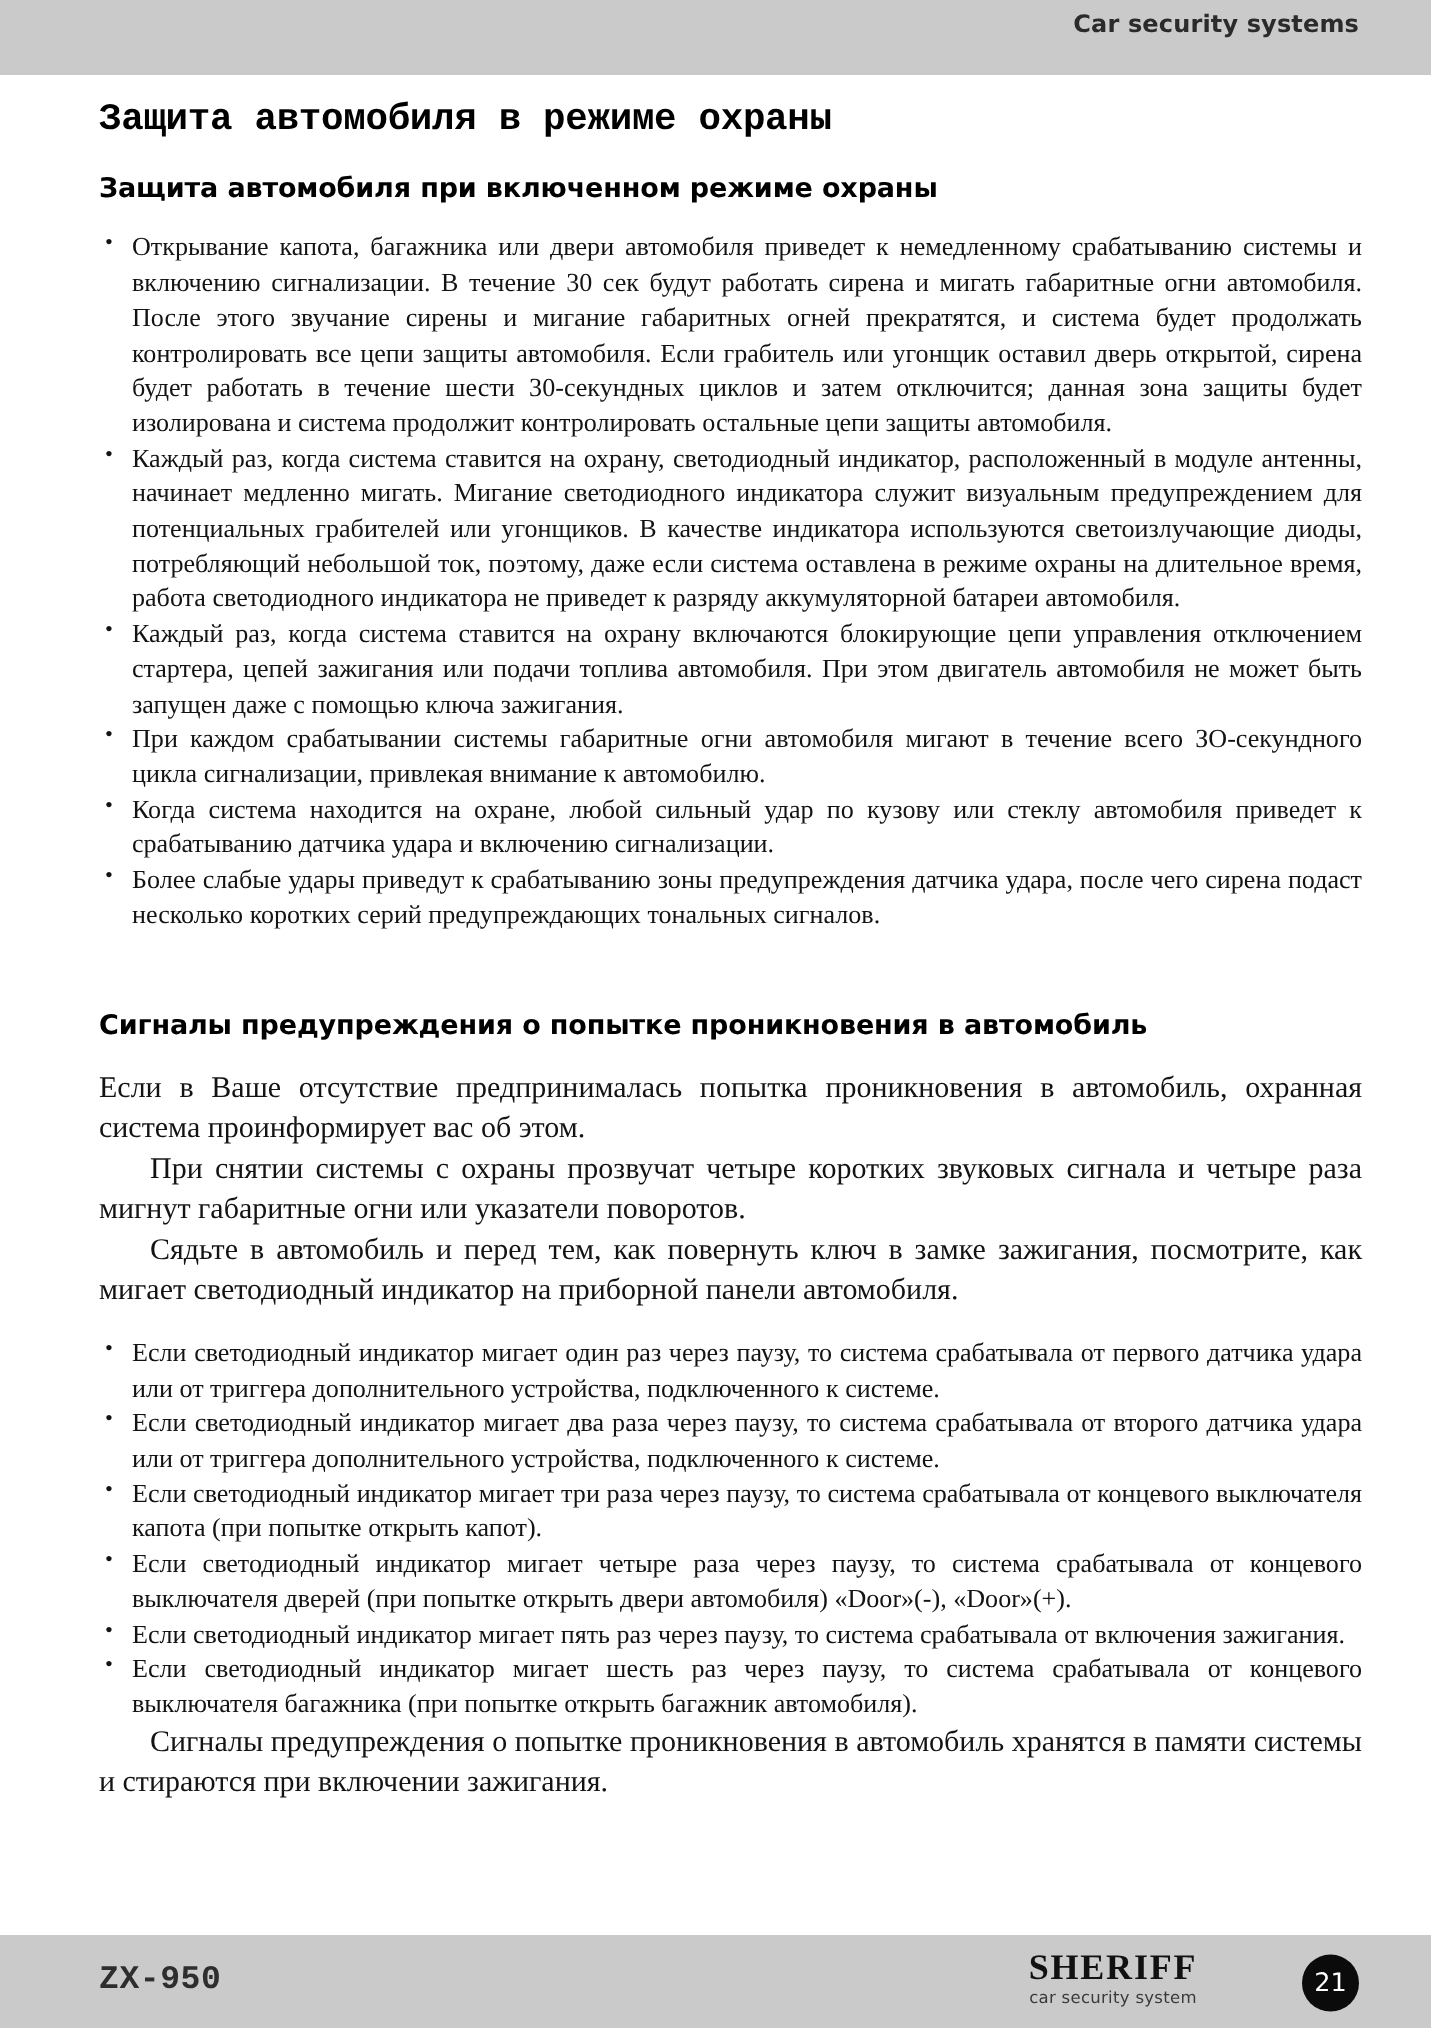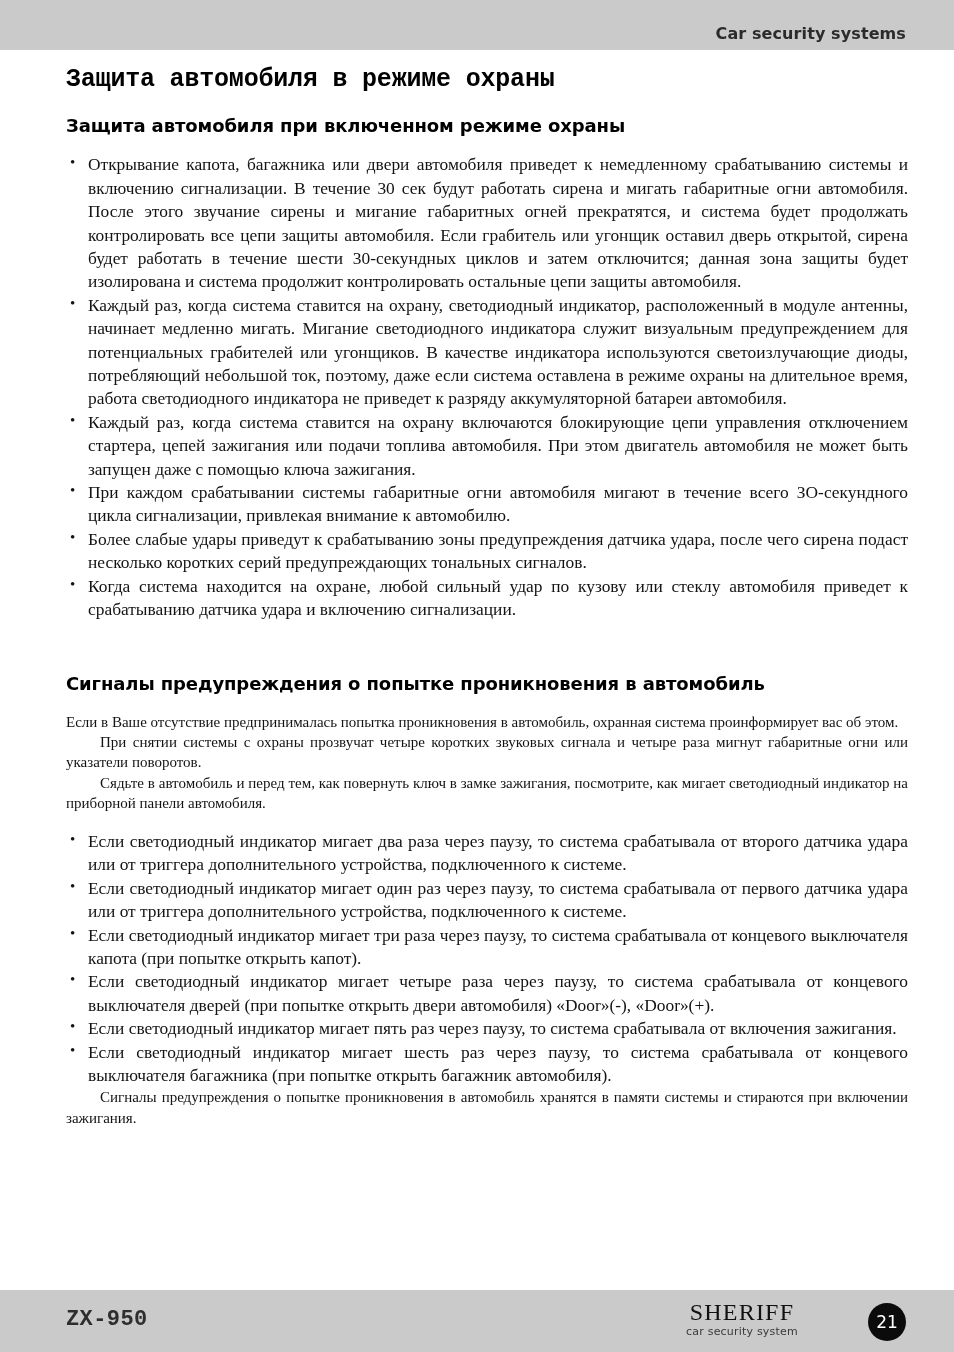--- a/index.html
+++ b/index.html
@@ -25,21 +25,21 @@
     width: 954px;
     background: #cacaca;
   }
   #header-band {
     top: 0;
     height: 50px;
   }
   #header-title {
     position: absolute;
     right: 48px;
-    top: 24px;
+    top: 6px;
     font-family: "DejaVu Sans", sans-serif;
     font-weight: bold;
     font-size: 16px;
     color: #2b2b2b;
     letter-spacing: 0.1px;
     white-space: nowrap;
   }
 
   
   #footer-band {
@@ -58,21 +58,21 @@
   }
   #footer-brand {
     position: absolute;
     right: 122px;
     top: 1300px;
     text-align: center;
     width: 180px;
   }
   #brand-name {
     font-family: "Liberation Serif", serif;
-    font-weight: normal;
+    font-weight: bold;
     font-size: 24px;
     letter-spacing: 1.2px;
     color: #111111;
     line-height: 1;
   }
   #brand-tagline {
     font-family: "DejaVu Sans", sans-serif;
     font-size: 11px;
     color: #3a3a3a;
     letter-spacing: 0.2px;
@@ -145,21 +145,21 @@
   }
   ul.bullets li::before {
     content: "\2022";
     position: absolute;
     left: 4px;
     top: -1px;
     font-size: 15px;
   }
 
   p.para {
-    font-size: 15px;
+    font-size: 20px;
     line-height: 1.345;
     text-align: justify;
     margin: 0;
   }
   p.para.first {
     margin-top: 17px;
   }
   p.para.indent {
     text-indent: 34px;
   }
@@ -179,33 +179,33 @@
 
     <h1 class="doc-title">Защита автомобиля в режиме охраны</h1>
 
     <h2 class="sec-title">Защита автомобиля при включенном режиме охраны</h2>
 
     <ul class="bullets">
       <li>Открывание капота, багажника или двери автомобиля приведет к немедленному срабатыванию системы и включению сигнализации. В течение 30 сек будут работать сирена и мигать габаритные огни автомобиля. После этого звучание сирены и мигание габаритных огней прекратятся, и система будет продолжать контролировать все цепи защиты автомобиля. Если грабитель или угонщик оставил дверь открытой, сирена будет работать в течение шести 30-секундных циклов и затем отключится; данная зона защиты будет изолирована и система продолжит контролировать остальные цепи защиты автомобиля.</li>
       <li>Каждый раз, когда система ставится на охрану, светодиодный индикатор, расположенный в модуле антенны, начинает медленно мигать. Мигание светодиодного индикатора служит визуальным предупреждением для потенциальных грабителей или угонщиков. В качестве индикатора используются светоизлучающие диоды, потребляющий небольшой ток, поэтому, даже если система оставлена в режиме охраны на длительное время, работа светодиодного индикатора не приведет к разряду аккумуляторной батареи автомобиля.</li>
       <li>Каждый раз, когда система ставится на охрану включаются блокирующие цепи управления отключением стартера, цепей зажигания или подачи топлива автомобиля. При этом двигатель автомобиля не может быть запущен даже с помощью ключа зажигания.</li>
       <li>При каждом срабатывании системы габаритные огни автомобиля мигают в течение всего ЗО-секундного цикла сигнализации, привлекая внимание к автомобилю.</li>
+      <li>Когда система находится на охране, любой сильный удар по кузову или стеклу автомобиля приведет к срабатыванию датчика удара и включению сигнализации.</li>
       <li>Более слабые удары приведут к срабатыванию зоны предупреждения датчика удара, после чего сирена подаст несколько коротких серий предупреждающих тональных сигналов.</li>
-      <li>Когда система находится на охране, любой сильный удар по кузову или стеклу автомобиля приведет к срабатыванию датчика удара и включению сигнализации.</li>
     </ul>
 
     <h2 class="sec-title spaced">Сигналы предупреждения о попытке проникновения в автомобиль</h2>
 
     <p class="para first">Если в Ваше отсутствие предпринималась попытка проникновения в автомобиль, охранная система проинформирует вас об этом.</p>
     <p class="para indent">При снятии системы с охраны прозвучат четыре коротких звуковых сигнала и четыре раза мигнут габаритные огни или указатели поворотов.</p>
     <p class="para indent">Сядьте в автомобиль и перед тем, как повернуть ключ в замке зажигания, посмотрите, как мигает светодиодный индикатор на приборной панели автомобиля.</p>
 
     <ul class="bullets">
+      <li>Если светодиодный индикатор мигает один раз через паузу, то система срабатывала от первого датчика удара или от триггера дополнительного устройства, подключенного к системе.</li>
       <li>Если светодиодный индикатор мигает два раза через паузу, то система срабатывала от второго датчика удара или от триггера дополнительного устройства, подключенного к системе.</li>
-      <li>Если светодиодный индикатор мигает один раз через паузу, то система срабатывала от первого датчика удара или от триггера дополнительного устройства, подключенного к системе.</li>
       <li>Если светодиодный индикатор мигает три раза через паузу, то система срабатывала от концевого выключателя капота (при попытке открыть капот).</li>
       <li>Если светодиодный индикатор мигает четыре раза через паузу, то система срабатывала от концевого выключателя дверей (при попытке открыть двери автомобиля) «Door»(-), «Door»(+).</li>
       <li>Если светодиодный индикатор мигает пять раз через паузу, то система срабатывала от включения зажигания.</li>
       <li>Если светодиодный индикатор мигает шесть раз через паузу, то система срабатывала от концевого выключателя багажника (при попытке открыть багажник автомобиля).</li>
     </ul>
 
     <p class="para closing">Сигналы предупреждения о попытке проникновения в автомобиль хранятся в памяти системы и стираются при включении зажигания.</p>
 
   </div>
 

